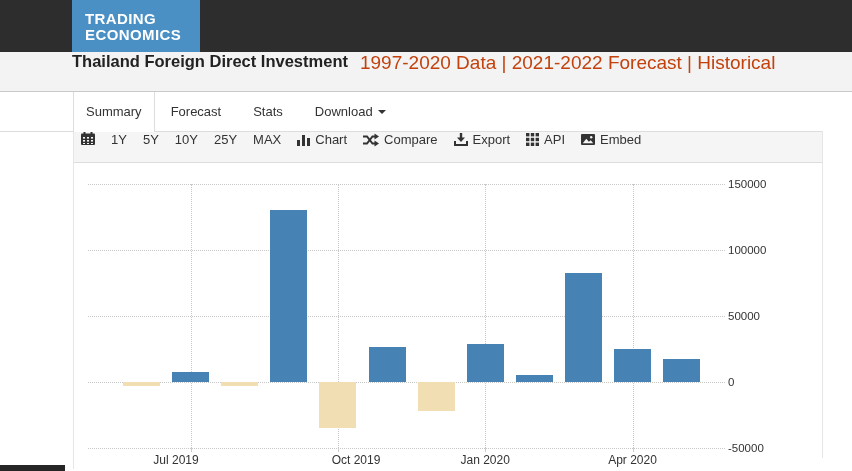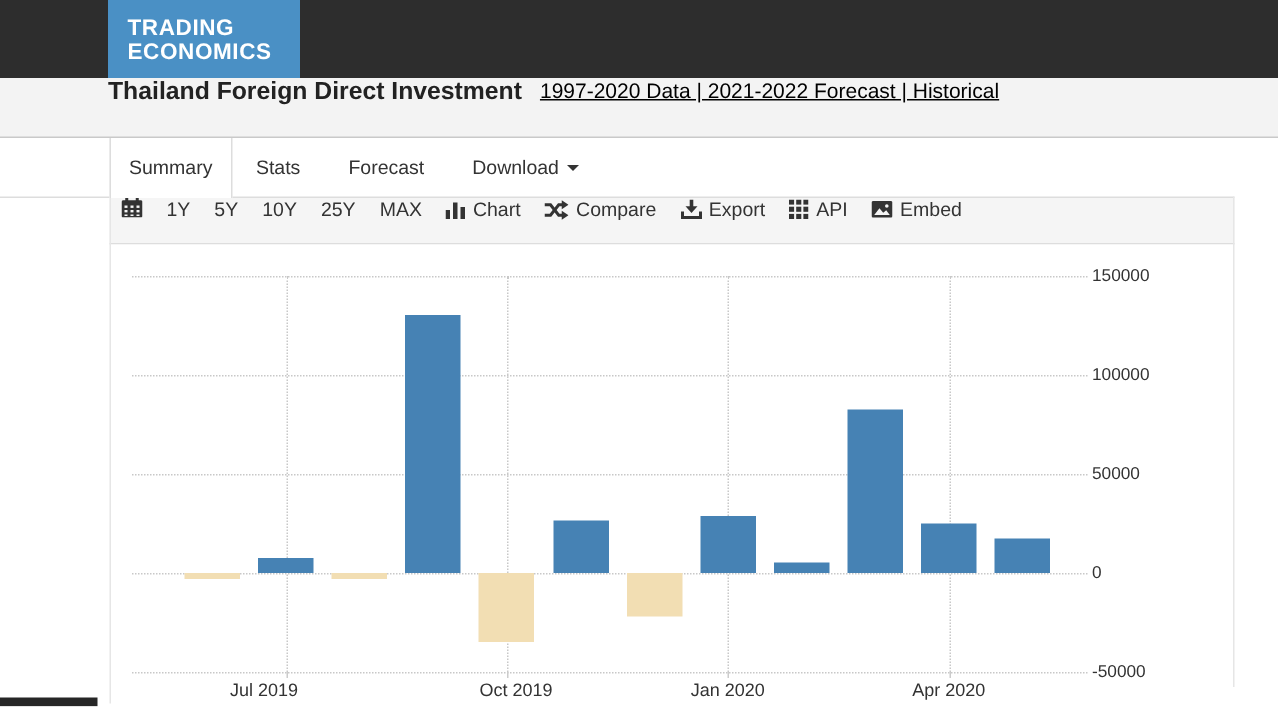--- a/index.html
+++ b/index.html
@@ -17,21 +17,21 @@
   .caret{display:inline-block;width:0;height:0;border-left:4px solid transparent;
          border-right:4px solid transparent;border-top:4px solid #f2f2f2;
          margin-left:5px;vertical-align:2px;}
   .caret.dark{border-top-color:#333;}
 
   
   .titlebar{position:absolute;left:0;top:52px;width:852px;height:40px;background:#f3f3f3;
             border-bottom:1px solid #c9c9c9;box-sizing:border-box;display:flex;
             align-items:flex-start;padding-left:72px;}
   .title{font-size:16.5px;font-weight:bold;color:#222;white-space:nowrap;}
-  .subtitle{font-size:14px;color:#000000;margin-left:12px;white-space:nowrap;text-decoration:underline;}
+  .subtitle{font-size:19px;color:#c2410c;margin-left:12px;white-space:nowrap;}
 
   
   .tabrow{position:absolute;left:0;top:92px;width:823px;height:39px;border-bottom:1px solid #ddd;}
   .tabs{position:absolute;left:73px;top:0;height:39px;display:flex;font-size:13px;}
   .tab{padding:0 16px;line-height:39px;cursor:pointer;white-space:nowrap;}
   .tab.active{background:#fff;border-left:1px solid #ddd;border-right:1px solid #ddd;
               height:40px;position:relative;z-index:2;padding:0 12px;}
 
   
   .toolbar{position:absolute;left:73px;top:132px;width:750px;height:31px;background:#f5f5f5;
@@ -65,22 +65,22 @@
   </div>
 
   <div class="titlebar">
     <span class="title">Thailand Foreign Direct Investment</span>
     <span class="subtitle">1997-2020 Data | 2021-2022 Forecast | Historical</span>
   </div>
 
   <div class="tabrow">
     <div class="tabs">
       <div class="tab active"><span>Summary</span></div>
+      <div class="tab"><span>Forecast</span></div>
       <div class="tab"><span>Stats</span></div>
-      <div class="tab"><span>Forecast</span></div>
       <div class="tab"><span>Download</span><span class="caret dark"></span></div>
     </div>
   </div>
 
   <div class="toolbar">
     <span class="tool-btn">
       <span>
         <svg width="14" height="13" viewBox="0 0 14 13" fill="#333">
             <rect x="0" y="1.5" width="14" height="11.5" rx="1"></rect>
             <rect x="2.5" y="0" width="2" height="3" fill="#333"></rect>
@@ -182,21 +182,21 @@
       <div class="ytick-label" style="left: 655px; top: 146px;">50000</div>
       <div class="hgrid" style="left: 15px; top: 219px; width: 637px;"></div>
       <div class="ytick-label" style="left: 655px; top: 212px;">0</div>
       <div class="hgrid" style="left: 15px; top: 285px; width: 637px;"></div>
       <div class="ytick-label" style="left: 655px; top: 278px;">-50000</div>
       <div class="vgrid" style="left: 117.6px; top: 21px; height: 264px;"></div>
       <div class="xtick-mark" style="left: 117.6px; top: 285px;"></div>
       <div class="xtick-label" style="left: 63px; top: 290px; text-align: center;">Jul 2019</div>
       <div class="vgrid" style="left: 264.9px; top: 21px; height: 264px;"></div>
       <div class="xtick-mark" style="left: 264.9px; top: 285px;"></div>
-      <div class="xtick-label" style="left: 231px; top: 290px;">Oct 2019</div>
+      <div class="xtick-label" style="left: 243px; top: 290px;">Oct 2019</div>
       <div class="vgrid" style="left: 412.2px; top: 21px; height: 264px;"></div>
       <div class="xtick-mark" style="left: 412.2px; top: 285px;"></div>
       <div class="xtick-label" style="left: 372.2px; top: 290px;">Jan 2020</div>
       <div class="vgrid" style="left: 559.5px; top: 21px; height: 264px;"></div>
       <div class="xtick-mark" style="left: 559.5px; top: 285px;"></div>
       <div class="xtick-label" style="left: 519.5px; top: 290px;">Apr 2020</div>
       <div class="bar" style="left: 50px; top: 219px; width: 37px; height: 3.96px; background: rgb(242, 222, 179);"></div>
       <div class="bar" style="left: 99.1px; top: 209.1px; width: 37px; height: 9.9px; background: rgb(70, 130, 180);"></div>
       <div class="bar" style="left: 148.2px; top: 219px; width: 37px; height: 3.96px; background: rgb(242, 222, 179);"></div>
       <div class="bar" style="left: 197.3px; top: 47.4px; width: 37px; height: 171.6px; background: rgb(70, 130, 180);"></div>

